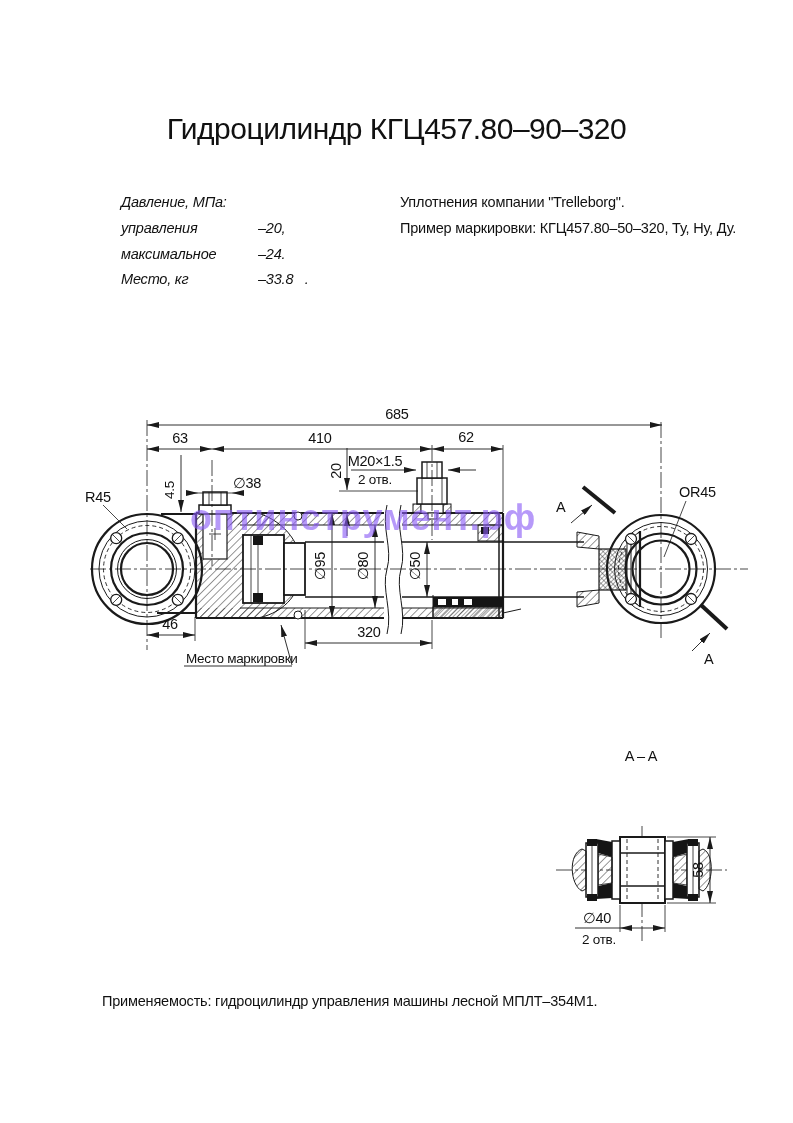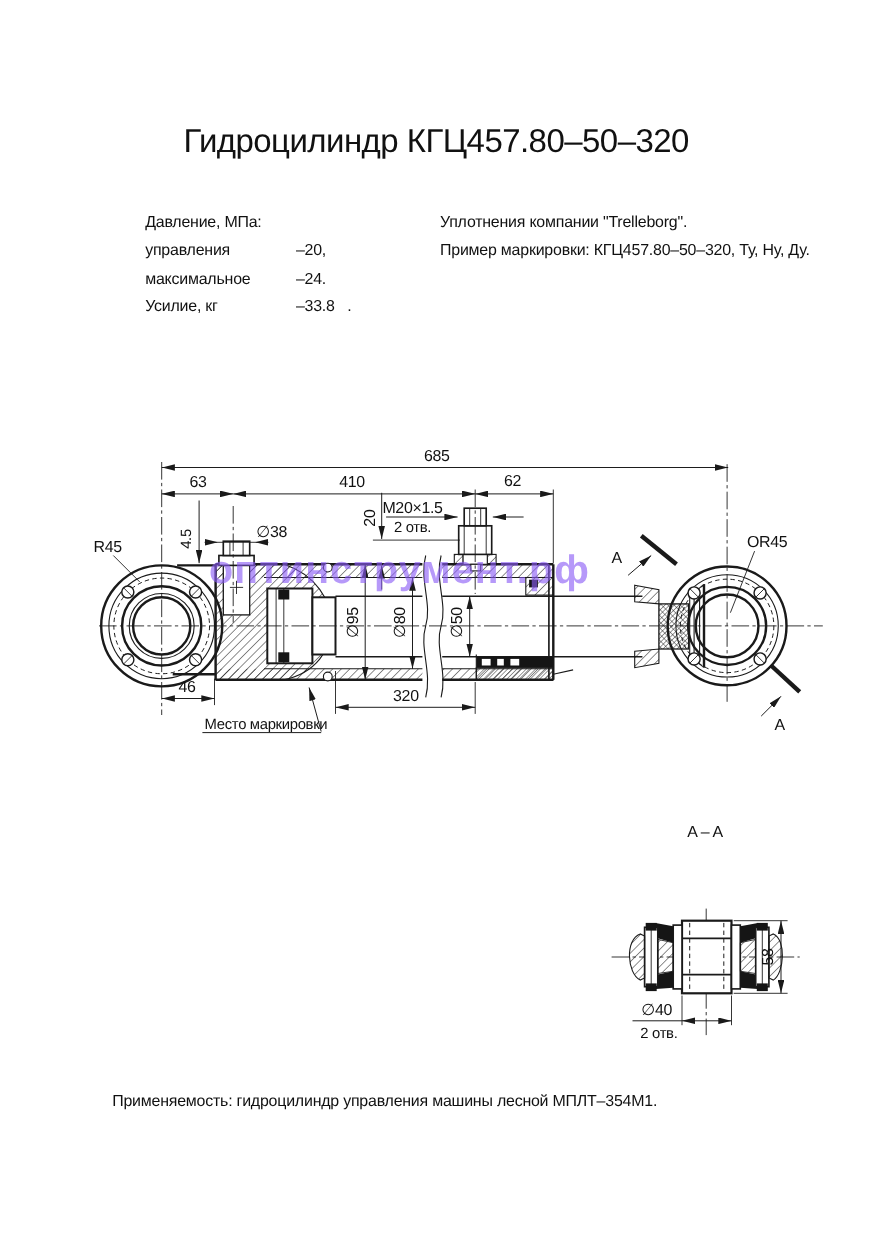--- a/index.html
+++ b/index.html
@@ -1,20 +1,20 @@
 <!DOCTYPE html>
 <html><head>
 <meta charset="utf-8">
 <style>
   html,body{margin:0;padding:0;background:#fff;}
   .page{position:relative;width:793px;height:1123px;background:#fff;overflow:hidden;
         font-family:"Liberation Sans","DejaVu Sans",sans-serif;color:#111;}
   .title{position:absolute;top:112px;left:0;width:100%;text-align:center;
          font-size:30px;letter-spacing:-0.5px;color:#111;}
-  .specs{position:absolute;left:132px;top:190px;font-size:14.5px;letter-spacing:-0.2px;}
+  .specs{position:absolute;left:121px;top:190px;font-size:14.5px;letter-spacing:-0.2px;font-style:italic;}
   .specs .row{height:25.8px;line-height:25.8px;white-space:nowrap;}
   .specs .lab{display:inline-block;width:137px;white-space:nowrap;}
   .specs .val{white-space:pre;}
   .notes{position:absolute;left:400px;top:190px;font-size:14.5px;letter-spacing:-0.2px;line-height:25.5px;white-space:nowrap;}
   .footer{position:absolute;left:102px;top:993px;font-size:14.5px;letter-spacing:-0.2px;white-space:nowrap;}
   .wm{position:absolute;left:190px;top:497px;font-size:36px;font-weight:700;letter-spacing:1px;
       color:#8b5cf6;opacity:0.62;white-space:nowrap;pointer-events:none;}
   svg{position:absolute;left:0;top:0;}
   .ln{stroke:#1a1a1a;stroke-width:1;fill:none;}
   .ln2{stroke:#1a1a1a;stroke-width:2.2;fill:none;}
@@ -28,27 +28,27 @@
   .sec{stroke:#1a1a1a;stroke-width:4;fill:none;}
   .st{font-family:"Liberation Sans","DejaVu Sans",sans-serif;font-size:14.5px;fill:#111;letter-spacing:-0.3px;}
   .stm{text-anchor:middle;}
   .sts{font-size:13.5px;}
 </style>
 </head>
 <body>
 
 <div class="page">
 
-  <div class="title">Гидроцилиндр КГЦ457.80–50–320</div>
+  <div class="title">Гидроцилиндр КГЦ457.80–90–320</div>
 
   <div class="specs">
     <div class="row"><span class="lab">Давление, МПа:</span><span class="val"></span></div>
     <div class="row"><span class="lab">управления</span><span class="val">–20,</span></div>
     <div class="row"><span class="lab">максимальное</span><span class="val">–24.</span></div>
-    <div class="row"><span class="lab">Усилие, кг</span><span class="val">–33.8   .</span></div>
+    <div class="row"><span class="lab">Место, кг</span><span class="val">–33.8   .</span></div>
   </div>
 
   <div class="notes">
     <div>Уплотнения компании "Trelleborg".</div>
     <div>Пример маркировки: КГЦ457.80–50–320, Ту, Ну, Ду.</div>
   </div>
 
   <svg width="793" height="1123" viewBox="0 0 793 1123">
     <defs>
       <marker id="ah" markerWidth="12" markerHeight="6" refX="12" refY="3" orient="auto-start-reverse" markerUnits="userSpaceOnUse">

